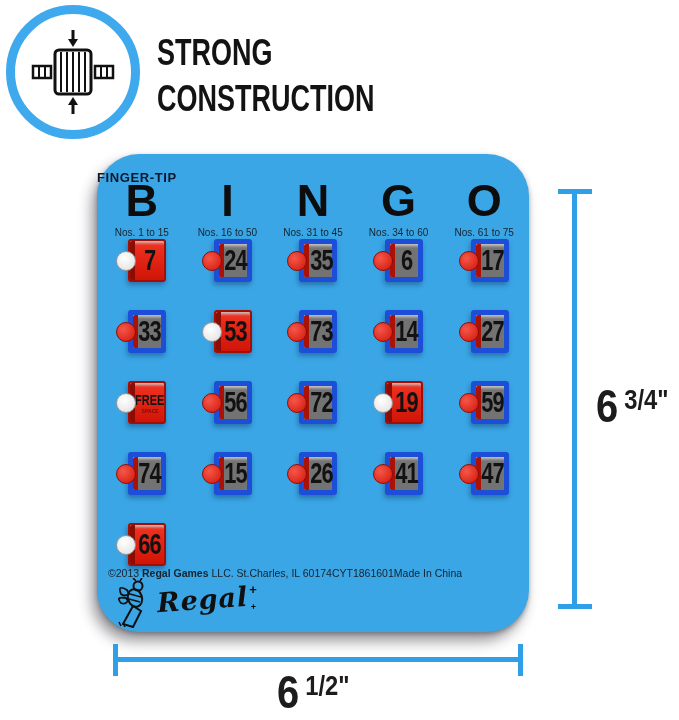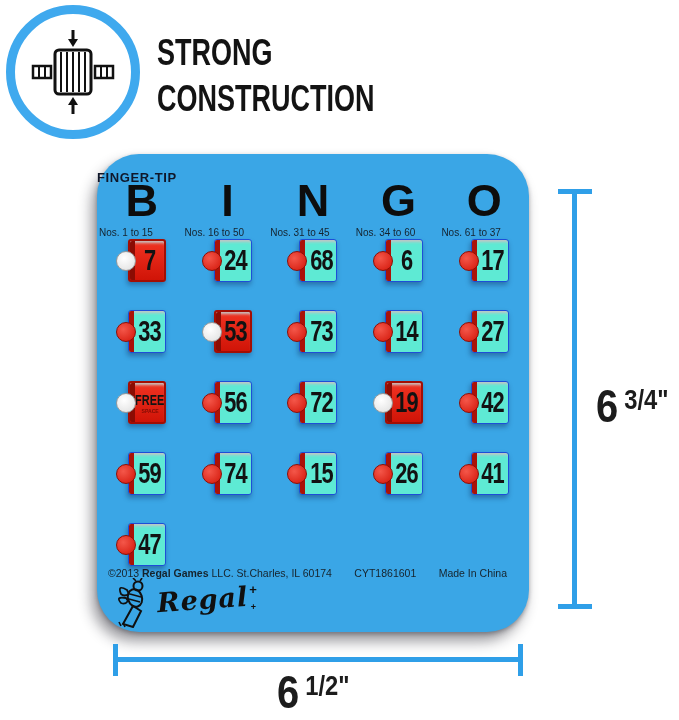--- a/index.html
+++ b/index.html
@@ -20,47 +20,47 @@
     background:var(--card_blue,#3aa6e6); border-radius:42px;
     box-shadow:-5px 9px 14px rgba(25,25,35,.45), 0 2px 4px rgba(25,25,35,.3); }
   .fingertip { position:absolute; top:16px; left:0; right:0; text-align:left;
     font-size:13px; font-weight:700; letter-spacing:.6px; color:#0f172a; }
   .letters, .ranges, .grid-5 { position:absolute; left:2px; right:2px;
     display:grid; grid-template-columns:repeat(5,1fr); }
   .letters { top:24px; }
   .letters span { text-align:center; font-size:45px; line-height:46px; font-weight:800;
     color:#0d0d0d; transform:scaleY(1.0); }
   .ranges { top:73px; }
-  .ranges span { text-align:left; font-size:10px; color:#15232e; }
+  .ranges span { text-align:center; font-size:10px; color:#15232e; }
 
   .grid-5.grid-body { top:85px; grid-template-rows:repeat(5,44px); row-gap:27px; }
   .cell { position:relative; width:49px; height:44px; justify-self:center; }
   .window { position:absolute; left:11px; top:0; width:38px; height:43px;
-    border:1px solid #1d4ed8; border-radius:3px; background:#5eead4;
+    border:5px solid #1d4ed8; border-radius:3px; background:#737373;
     display:flex; align-items:center; justify-content:center; padding-left:5px;
     box-shadow:inset 0 4px 3px -2px #c4c4c4, -1px 3px 5px rgba(10,20,60,.35); z-index:2; }
   .window::before { content:""; position:absolute; left:0; top:0; bottom:0; width:5px;
     background:#aa1208; border-radius:2px 0 0 2px; }
   .tab { position:absolute; left:-1px; top:50%; transform:translateY(-50%);
     width:20px; height:20px; border-radius:50%; z-index:3;
     background:radial-gradient(circle at 35% 35%, #f4574a, #d21508);
     border:1px solid #8f0d04; }
   .cell.covered .window { background:linear-gradient(180deg,#f03322,#d01407);
     border:2px solid #a30e04; }
   .cell.covered .window::before { background:#8a0c03; }
   .cell.covered .tab { background:radial-gradient(circle at 40% 35%, #ffffff, #dedede);
     border:1px solid #9a9a9a; }
   .num { font-size:26px; font-weight:700; color:#121212; letter-spacing:-1px;
     transform:scale(.84,1.12); }
   .window.free { flex-direction:column; }
   .free-main { font-size:14px; font-weight:700; color:#131313; transform:scaleX(.78); }
   .free-sub { font-size:6px; font-weight:700; color:#7e0b03; transform:scaleX(.85); }
 
   .card-footer { position:absolute; top:413px; left:0; width:432px;
-    display:flex; justify-content:space-between; padding:0 22px 0 11px;
+    display:flex; padding:0 22px 0 11px;
     font-size:10.5px; color:#16232c; white-space:nowrap; }
   .card-footer b { font-weight:700; }
   .logo { position:absolute; left:12px; top:424px; height:52px; display:flex;
     align-items:flex-start; }
   .logo-script { font-family:"DejaVu Serif", serif; font-style:italic; font-weight:700;
     font-size:27px; color:#101010; transform:rotate(-4deg); margin:6px 0 0 2px;
     letter-spacing:1px; }
   .sparkle-a { font-size:13px; font-weight:700; color:#101010; margin:4px 0 0 1px; }
   .sparkle-b { font-size:9px; font-weight:700; color:#101010; margin:24px 0 0 -6px; }
 
@@ -129,40 +129,40 @@
       <span>N</span>
       <span>G</span>
       <span>O</span>
     </div>
 
     <div class="ranges">
       <span>Nos. 1 to 15</span>
       <span>Nos. 16 to 50</span>
       <span>Nos. 31 to 45</span>
       <span>Nos. 34 to 60</span>
-      <span>Nos. 61 to 37</span>
+      <span>Nos. 61 to 75</span>
     </div>
 
     <div class="grid-5 grid-body">
         <div class="cell covered">
           <span class="tab"></span>
           <div class="window">
             <span class="num">7</span>
           </div>
         </div>
         <div class="cell">
           <span class="tab"></span>
           <div class="window">
             <span class="num">24</span>
           </div>
         </div>
         <div class="cell">
           <span class="tab"></span>
           <div class="window">
-            <span class="num">68</span>
+            <span class="num">35</span>
           </div>
         </div>
         <div class="cell">
           <span class="tab"></span>
           <div class="window">
             <span class="num">6</span>
           </div>
         </div>
         <div class="cell">
           <span class="tab"></span>
@@ -221,26 +221,20 @@
         </div>
         <div class="cell covered">
           <span class="tab"></span>
           <div class="window">
             <span class="num">19</span>
           </div>
         </div>
         <div class="cell">
           <span class="tab"></span>
           <div class="window">
-            <span class="num">42</span>
-          </div>
-        </div>
-        <div class="cell">
-          <span class="tab"></span>
-          <div class="window">
             <span class="num">59</span>
           </div>
         </div>
         <div class="cell">
           <span class="tab"></span>
           <div class="window">
             <span class="num">74</span>
           </div>
         </div>
         <div class="cell">
@@ -258,20 +252,26 @@
         <div class="cell">
           <span class="tab"></span>
           <div class="window">
             <span class="num">41</span>
           </div>
         </div>
         <div class="cell">
           <span class="tab"></span>
           <div class="window">
             <span class="num">47</span>
+          </div>
+        </div>
+        <div class="cell covered">
+          <span class="tab"></span>
+          <div class="window">
+            <span class="num">66</span>
           </div>
         </div>
       </div>
 
     <div class="card-footer">
       <span><span>©2013 </span><b>Regal Games</b><span> LLC. St.Charles, IL 60174</span></span>
       <span>CYT1861601</span>
       <span>Made In China</span>
     </div>
 

